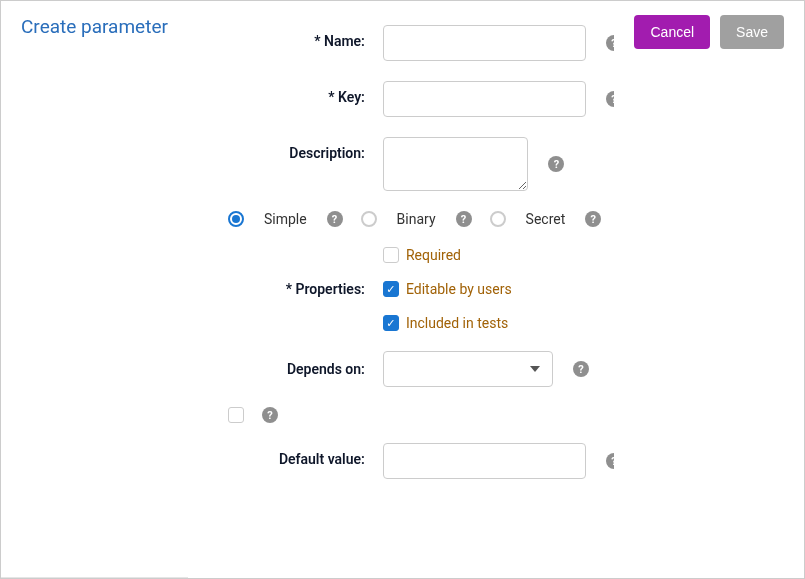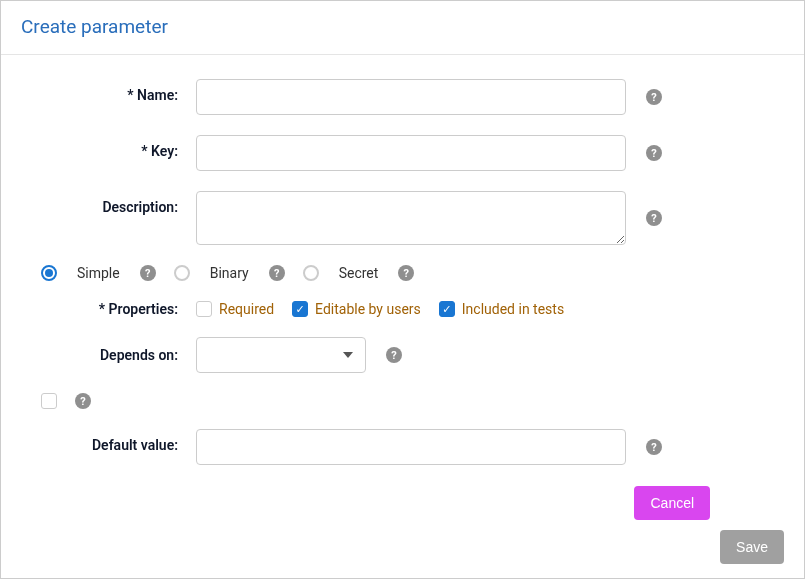--- a/index.html
+++ b/index.html
@@ -11,21 +11,21 @@
     color: #333;
     background: #f0f0f0;
     overflow: hidden;
   }
   .dialog {
     background: #fff;
     width: 805px;
     height: 579px;
     border: 1px solid #ccc;
     display: flex;
-    flex-direction: column;
+    flex-direction: row;
     box-shadow: 0 0 10px rgba(0,0,0,0.1);
     justify-content: space-between;
   }
   .dialog-header {
     padding: 14px 20px 16px 20px;
     border-bottom: 1px solid #e5e5e5;
   }
   .dialog-title {
     color: #2a6ebb;
     font-size: 19px;
@@ -158,22 +158,22 @@
   .btn {
     height: 34px;
     padding: 0 16px;
     border: none;
     border-radius: 4px;
     font-size: 14px;
     color: #fff;
     background: #6c757d;
     cursor: pointer;
   }
-  .btn.secondary { background: #d946ef; }
-  .btn.muted { background: #a0a0a0; margin-top: 44px; }
+  .btn.secondary { background: #a21caf; }
+  .btn.muted { background: #a0a0a0; }
   .depends-row .form-control-cell { width: 430px; flex: 0 0 430px; }
 </style>
 </head>
 <body>
 
 <div class="dialog">
 
   <div class="dialog-header">
     <span class="dialog-title">Create parameter</span>
   </div>

